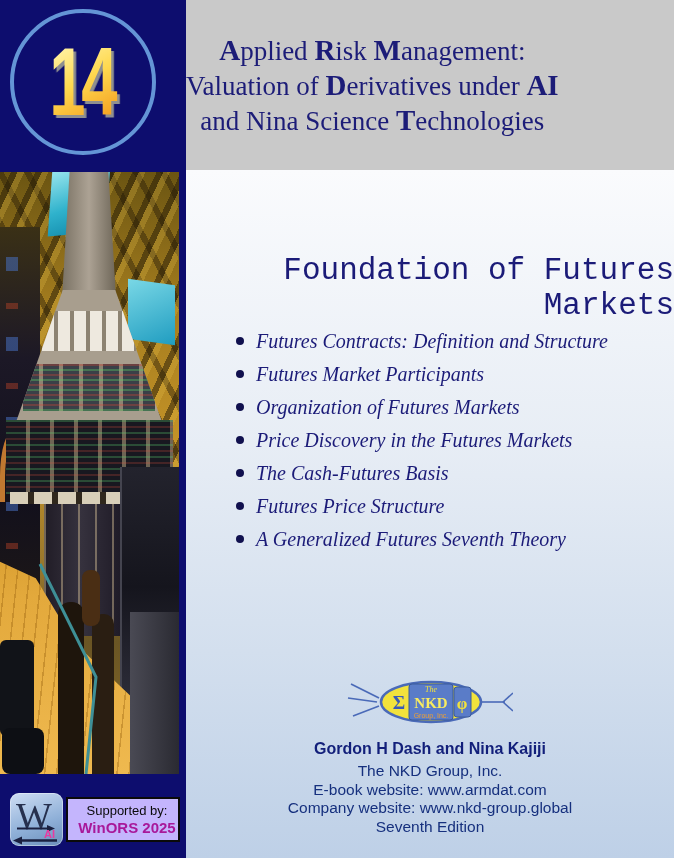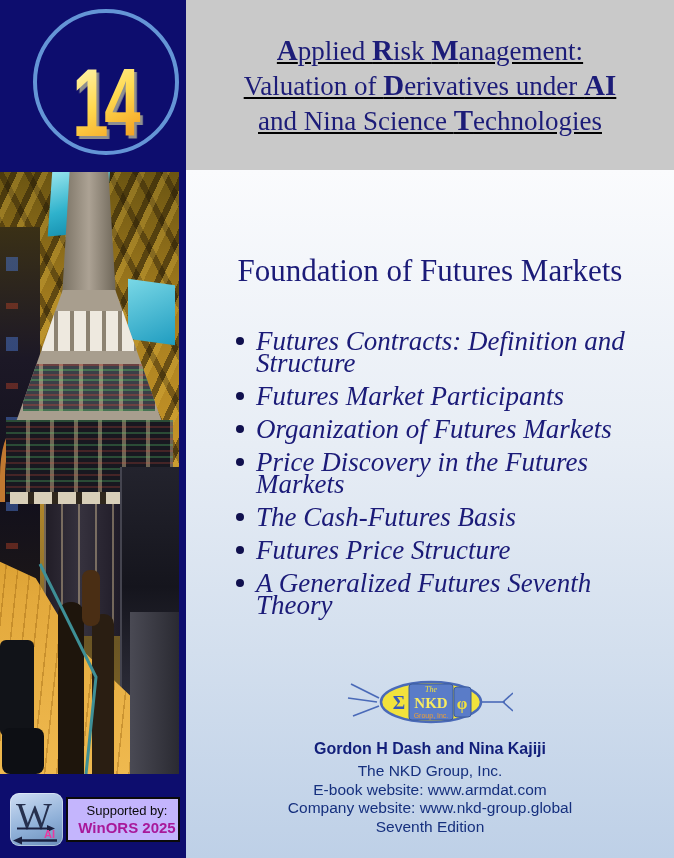--- a/index.html
+++ b/index.html
@@ -1,32 +1,32 @@
 <!DOCTYPE html>
 <html><head>
 <meta charset="utf-8">
 <style>
   html,body{margin:0;padding:0;background:#555;}
   .slide{position:relative;width:674px;height:858px;overflow:hidden;background:#fff;
          font-family:"Liberation Sans","DejaVu Sans",sans-serif;}
 
   
   .chapter-box{position:absolute;left:0;top:0;width:186px;height:170px;background:#0d0d6e;}
-  .chapter-circle{position:absolute;left:33px;top:9px;width:146px;height:146px;
+  .chapter-circle{position:absolute;left:10px;top:9px;width:146px;height:146px;
     border:4px solid #6495d6;border-radius:50%;box-sizing:border-box;
-    display:flex;align-items:flex-end;justify-content:center;}
+    display:flex;align-items:center;justify-content:center;}
   .chapter-num{font-weight:bold;font-size:96px;letter-spacing:-6px;line-height:1;
     transform:scaleX(.68);font-family:"Liberation Sans","DejaVu Sans",sans-serif;
     background:linear-gradient(160deg,#fff6b4 8%,#ffd94f 48%,#f2991c 92%);
     -webkit-background-clip:text;background-clip:text;color:transparent;
     filter:drop-shadow(4px 3px 0px #8f8f8f);padding-right:6px;}
 
   
   .book-header{position:absolute;left:186px;top:0;width:488px;height:170px;background:#c9c9c9;
-    display:flex;align-items:center;justify-content:center;text-align:center;text-decoration:underline;}
+    display:flex;align-items:center;justify-content:flex-start;text-align:center;}
   .book-title{font-family:"Liberation Serif","DejaVu Serif",serif;color:#1c1c78;
     font-size:27px;line-height:34px;}
   .book-title .b{font-weight:bold;font-size:29px;}
 
   
   .photo-frame{position:absolute;left:0;top:168px;width:186px;height:610px;background:#0d0d6e;}
   .photo{position:absolute;left:0;top:4px;width:179px;height:602px;overflow:hidden;
     background:linear-gradient(180deg,#6b5512 0%,#a37c1e 22%,#c69428 46%,#97762c 66%,#6a5524 78%,#8a6c28 100%);}
   .photo *{position:absolute;}
   .ph-beams{left:0;top:0;width:100%;height:300px;
@@ -81,26 +81,26 @@
   .ph-chair1{left:0;top:468px;width:34px;height:96px;background:#111318;border-radius:6px;}
   .ph-chair2{left:2px;top:556px;width:42px;height:46px;background:#0d0f14;border-radius:8px;}
   .ph-fig1{left:58px;top:430px;width:26px;height:172px;background:#1e150c;border-radius:12px 12px 0 0;}
   .ph-fig2{left:92px;top:442px;width:22px;height:160px;background:#2a1e12;border-radius:10px 10px 0 0;}
   .ph-fig-head{left:82px;top:398px;width:18px;height:56px;background:#4a2e14;border-radius:8px;}
   .ph-overlay-svg{left:0;top:0;width:179px;height:602px;}
 
   
   .main{position:absolute;left:186px;top:170px;width:488px;height:688px;
     background:linear-gradient(180deg,#fafbfd 0%,#e7edf5 40%,#d3dfee 70%,#bed0e7 100%);}
-  .section-title{position:absolute;left:0;top:83px;width:100%;text-align:center;
-    font-family:Liberation Serif, serif;font-size:31px;color:#1b1b78;}
+  .section-title{position:absolute;left:0;top:83px;width:100%;text-align:right;
+    font-family:Liberation Mono, monospace;font-size:31px;color:#1b1b78;}
   .topics{position:absolute;left:48px;top:160px;margin:0;padding:0;list-style:none;}
   .topics li{position:relative;padding-left:22px;margin-bottom:11px;
     font-family:"Liberation Serif","DejaVu Serif",serif;font-style:italic;
-    font-size:27px;line-height:22px;color:#1b1b78;}
+    font-size:20px;line-height:22px;color:#1b1b78;}
   .topics li::before{content:"";position:absolute;left:2px;top:7px;width:8px;height:8px;
     border-radius:50%;background:#10104e;}
 
   .nkd-logo{position:absolute;left:161px;top:508px;width:166px;height:48px;}
 
   .footer{position:absolute;left:0;top:570px;width:100%;text-align:center;color:#16307e;}
   .footer .authors{font-size:16px;font-weight:bold;margin-bottom:4px;color:#121f7a;}
   .footer .fline{font-size:15.5px;line-height:18.5px;}
 
   

